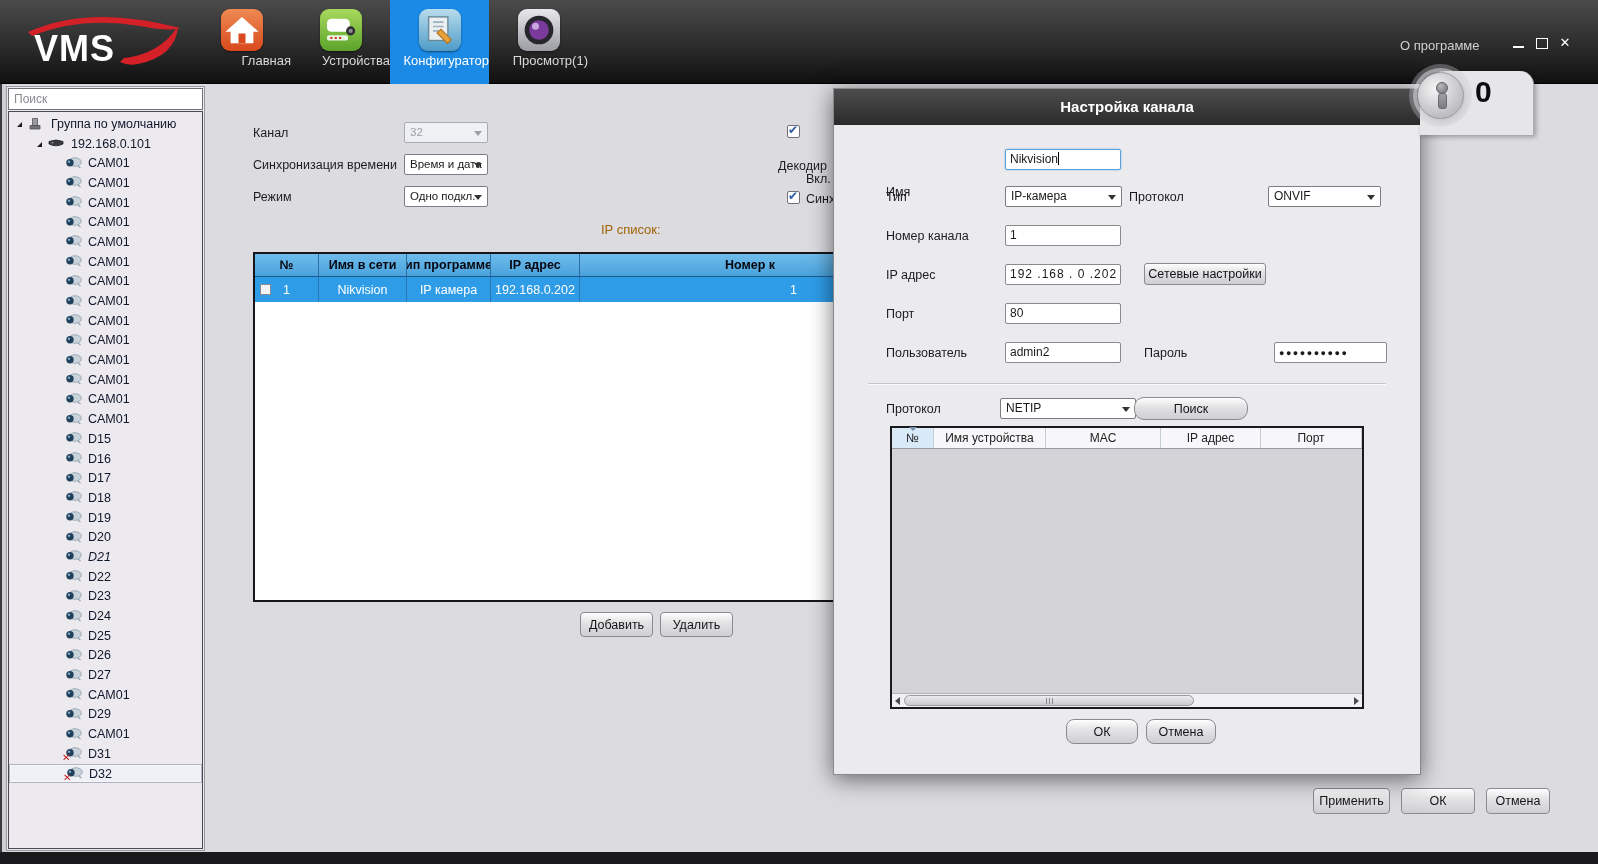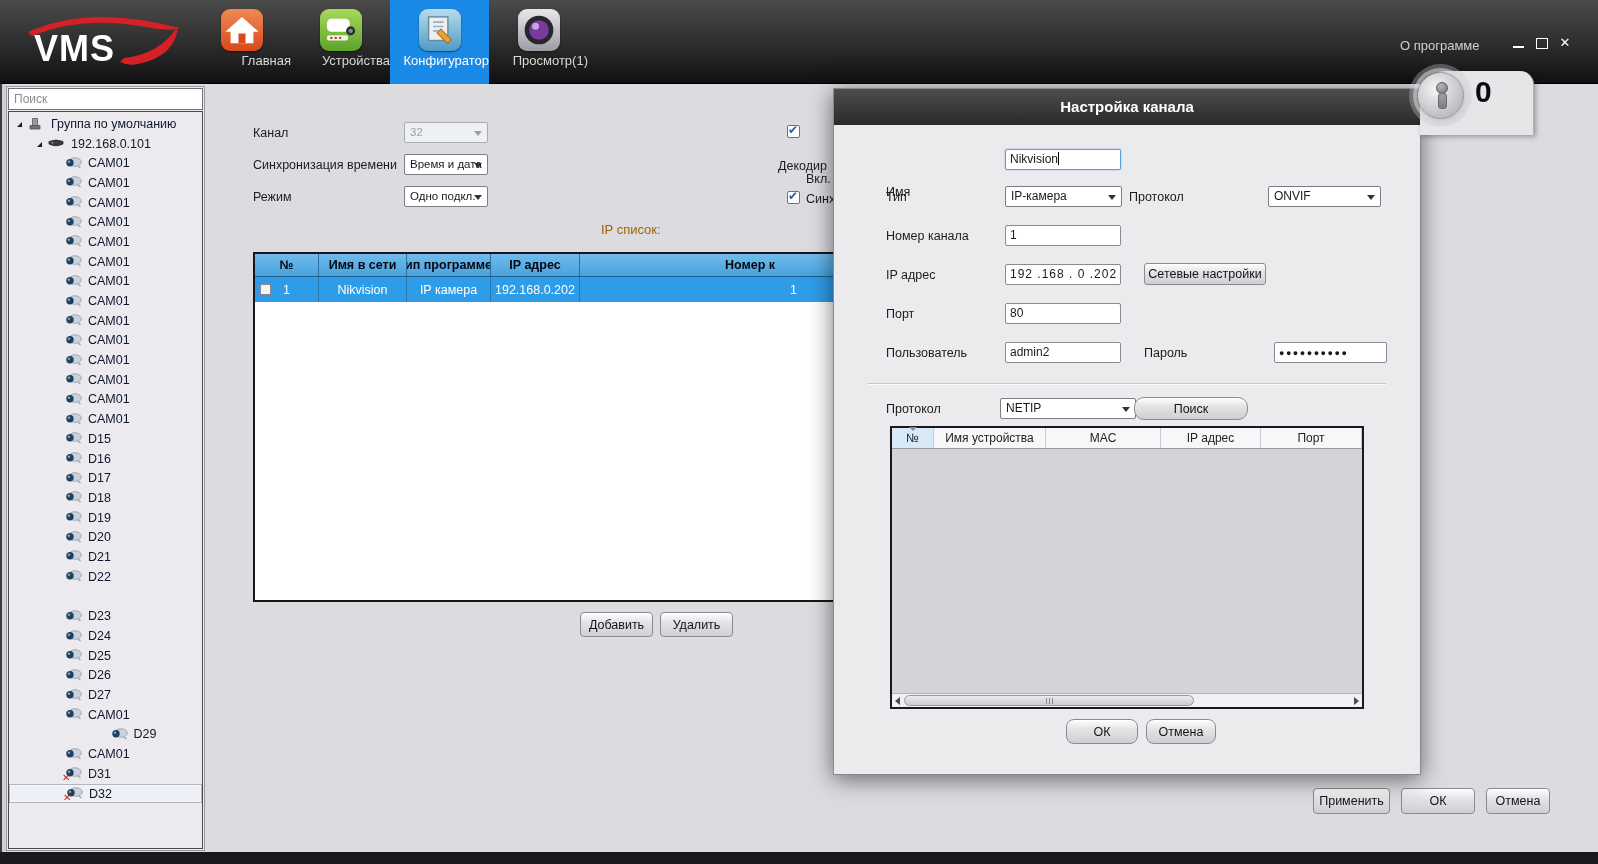--- a/index.html
+++ b/index.html
@@ -389,39 +389,39 @@
         </div>
         <div class="tree-row" style="padding-left: 56px;">
           <span class="tree-icon"><svg width="17" height="12" viewBox="0 0 17 12">
               <ellipse cx="10" cy="5" rx="6.3" ry="4.3" fill="#c9d3db" stroke="#8495a2" stroke-width="0.7"></ellipse>
               <circle cx="5" cy="5.8" r="3.7" fill="#21405c"></circle>
               <circle cx="4" cy="4.7" r="1.2" fill="#7fa8c4"></circle>
               <path d="M13 9 L15.5 11" stroke="#93a3ad" stroke-width="1.2"></path>
             </svg></span>
           <span class="tree-label">D20</span>
         </div>
-        <div class="tree-row" style="padding-left: 56px;">
+        <div class="tree-row" style="padding-left: 56px; font-style: italic;">
           <span class="tree-icon"><svg width="17" height="12" viewBox="0 0 17 12">
               <ellipse cx="10" cy="5" rx="6.3" ry="4.3" fill="#c9d3db" stroke="#8495a2" stroke-width="0.7"></ellipse>
               <circle cx="5" cy="5.8" r="3.7" fill="#21405c"></circle>
               <circle cx="4" cy="4.7" r="1.2" fill="#7fa8c4"></circle>
               <path d="M13 9 L15.5 11" stroke="#93a3ad" stroke-width="1.2"></path>
             </svg></span>
           <span class="tree-label">D21</span>
         </div>
         <div class="tree-row" style="padding-left: 56px;">
           <span class="tree-icon"><svg width="17" height="12" viewBox="0 0 17 12">
               <ellipse cx="10" cy="5" rx="6.3" ry="4.3" fill="#c9d3db" stroke="#8495a2" stroke-width="0.7"></ellipse>
               <circle cx="5" cy="5.8" r="3.7" fill="#21405c"></circle>
               <circle cx="4" cy="4.7" r="1.2" fill="#7fa8c4"></circle>
               <path d="M13 9 L15.5 11" stroke="#93a3ad" stroke-width="1.2"></path>
             </svg></span>
           <span class="tree-label">D22</span>
         </div>
-        <div class="tree-row" style="padding-left: 56px; margin-top: 20px;">
+        <div class="tree-row" style="padding-left: 56px;">
           <span class="tree-icon"><svg width="17" height="12" viewBox="0 0 17 12">
               <ellipse cx="10" cy="5" rx="6.3" ry="4.3" fill="#c9d3db" stroke="#8495a2" stroke-width="0.7"></ellipse>
               <circle cx="5" cy="5.8" r="3.7" fill="#21405c"></circle>
               <circle cx="4" cy="4.7" r="1.2" fill="#7fa8c4"></circle>
               <path d="M13 9 L15.5 11" stroke="#93a3ad" stroke-width="1.2"></path>
             </svg></span>
           <span class="tree-label">D23</span>
         </div>
         <div class="tree-row" style="padding-left: 56px;">
           <span class="tree-icon"><svg width="17" height="12" viewBox="0 0 17 12">
@@ -461,21 +461,21 @@
         </div>
         <div class="tree-row" style="padding-left: 56px;">
           <span class="tree-icon"><svg width="17" height="12" viewBox="0 0 17 12">
               <ellipse cx="10" cy="5" rx="6.3" ry="4.3" fill="#c9d3db" stroke="#8495a2" stroke-width="0.7"></ellipse>
               <circle cx="5" cy="5.8" r="3.7" fill="#21405c"></circle>
               <circle cx="4" cy="4.7" r="1.2" fill="#7fa8c4"></circle>
               <path d="M13 9 L15.5 11" stroke="#93a3ad" stroke-width="1.2"></path>
             </svg></span>
           <span class="tree-label">CAM01</span>
         </div>
-        <div class="tree-row" style="padding-left: 56px; justify-content: center;">
+        <div class="tree-row" style="padding-left: 56px;">
           <span class="tree-icon"><svg width="17" height="12" viewBox="0 0 17 12">
               <ellipse cx="10" cy="5" rx="6.3" ry="4.3" fill="#c9d3db" stroke="#8495a2" stroke-width="0.7"></ellipse>
               <circle cx="5" cy="5.8" r="3.7" fill="#21405c"></circle>
               <circle cx="4" cy="4.7" r="1.2" fill="#7fa8c4"></circle>
               <path d="M13 9 L15.5 11" stroke="#93a3ad" stroke-width="1.2"></path>
             </svg></span>
           <span class="tree-label">D29</span>
         </div>
         <div class="tree-row" style="padding-left: 56px;">
           <span class="tree-icon"><svg width="17" height="12" viewBox="0 0 17 12">

